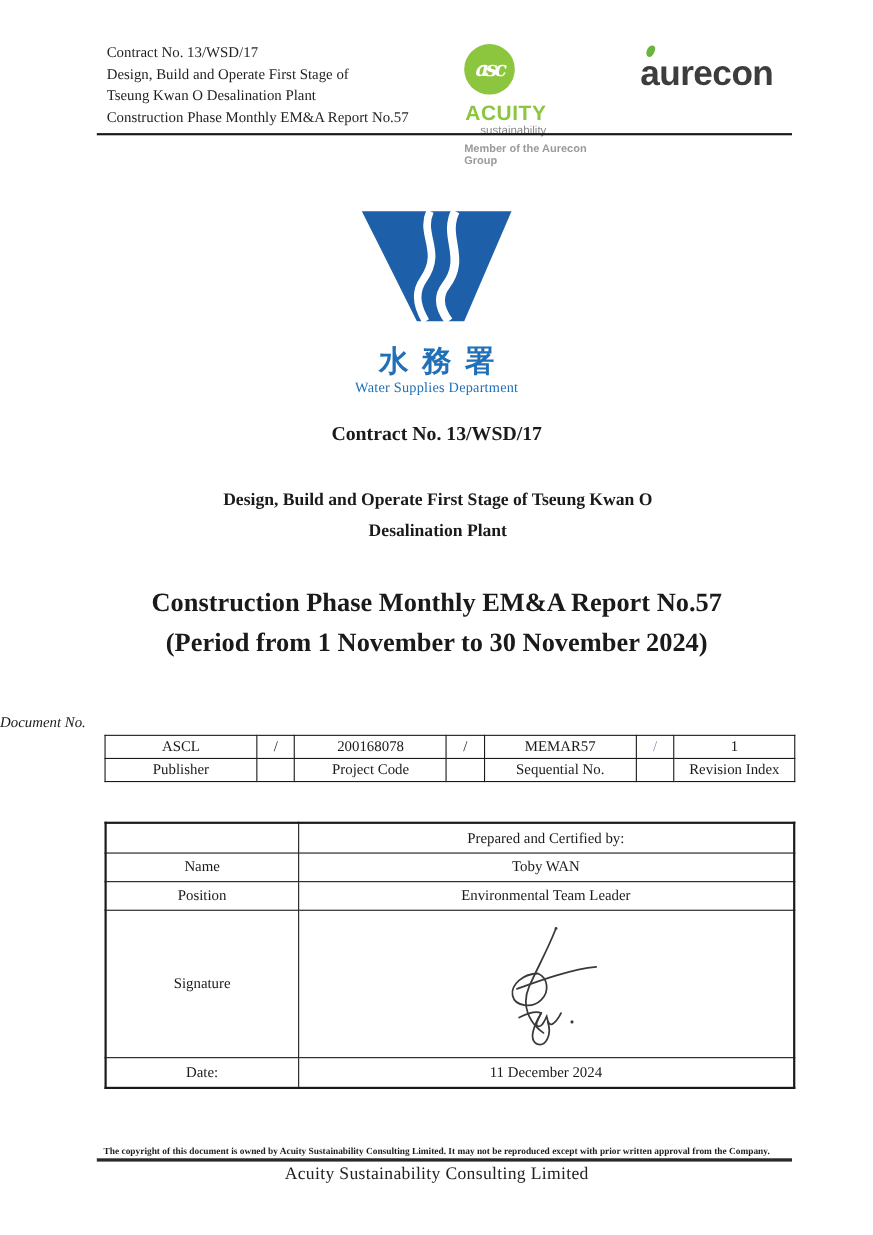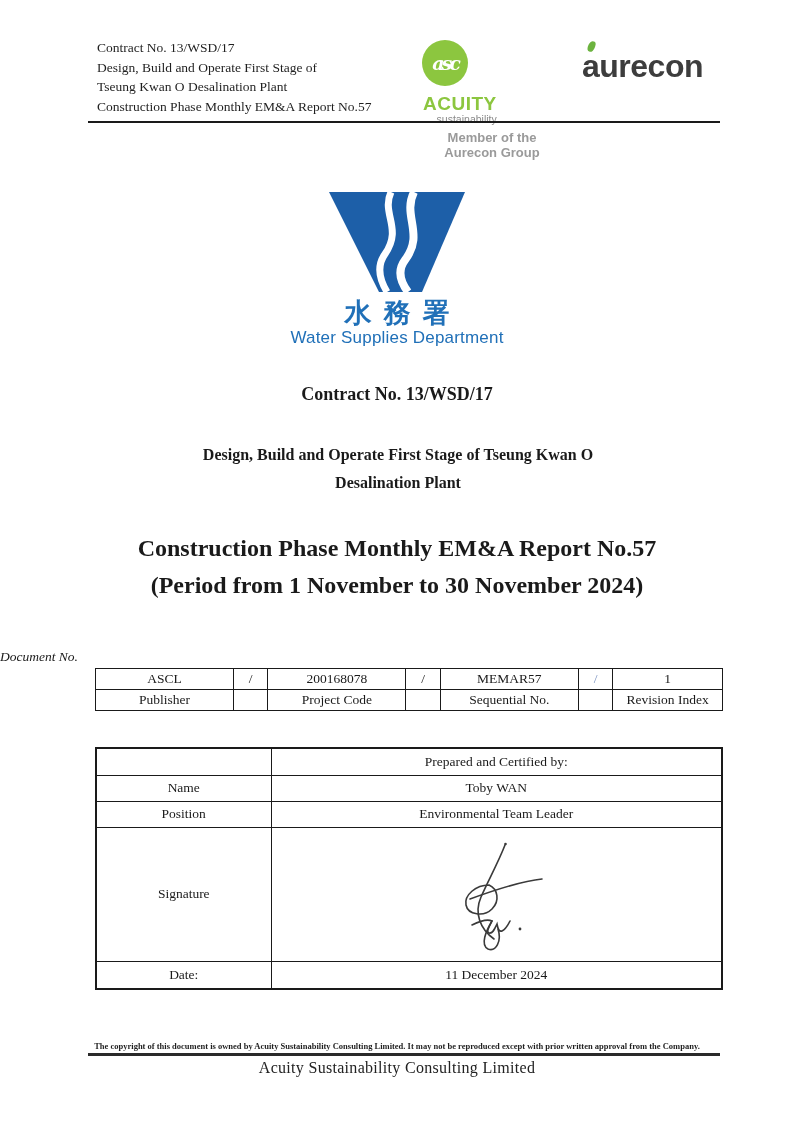--- a/index.html
+++ b/index.html
@@ -41,48 +41,48 @@
     font-family:"Liberation Sans", sans-serif; font-weight:bold;
     font-size:19px; color:#8cc63f; letter-spacing:0.5px; line-height:1;
   }
   .acuity-tag {
     font-family:"Liberation Sans", sans-serif;
     font-size:10.5px; color:#8a8a8a; text-align:right; line-height:1.2;
   }
   .acuity-member {
     margin-top:4px;
     font-family:"Liberation Sans", sans-serif; font-weight:bold;
-    font-size:13px; color:#9a9a9a; text-align:center; width:140px;
+    font-size:10px; color:#9a9a9a; width:140px;
   }
 
   
   .aurecon {
     position:absolute; left:582px; top:50px;
     font-family:"Liberation Sans", sans-serif; font-weight:bold;
     font-size:32px; letter-spacing:-0.5px; color:#3d3d3d; line-height:1;
   }
   .aurecon .leaf {
     position:absolute; left:6px; top:-9px;
     width:7px; height:11px; background:#6cb33f;
     border-radius:60% 40% 55% 45%;
     transform:rotate(18deg);
   }
 
   
   .wsd { position:absolute; left:0; right:0; top:188px; text-align:center; }
   .wsd-mark { display:block; margin:0 auto; }
   .wsd-cn {
-    margin-top:2px;
+    margin-top:18px;
     color:#2070b8; font-size:27px; font-weight:bold;
     font-family:"DejaVu Sans", sans-serif;
     letter-spacing:12px; text-indent:12px; line-height:1.1;
   }
   .wsd-en {
-    color:#2070b8; font-size:17px;
-    font-family:Liberation Sans, sans-serif; letter-spacing:0.2px;
+    color:#2070b8; font-size:13px;
+    font-family:Liberation Serif, serif; letter-spacing:0.2px;
   }
 
   
   .title-contract {
     position:absolute; left:0; right:0; top:384px; text-align:center;
     font-size:18px; font-weight:bold;
   }
   .title-project {
     position:absolute; left:2px; right:0; top:441px; text-align:center;
     font-size:16px; font-weight:bold; line-height:28px;

